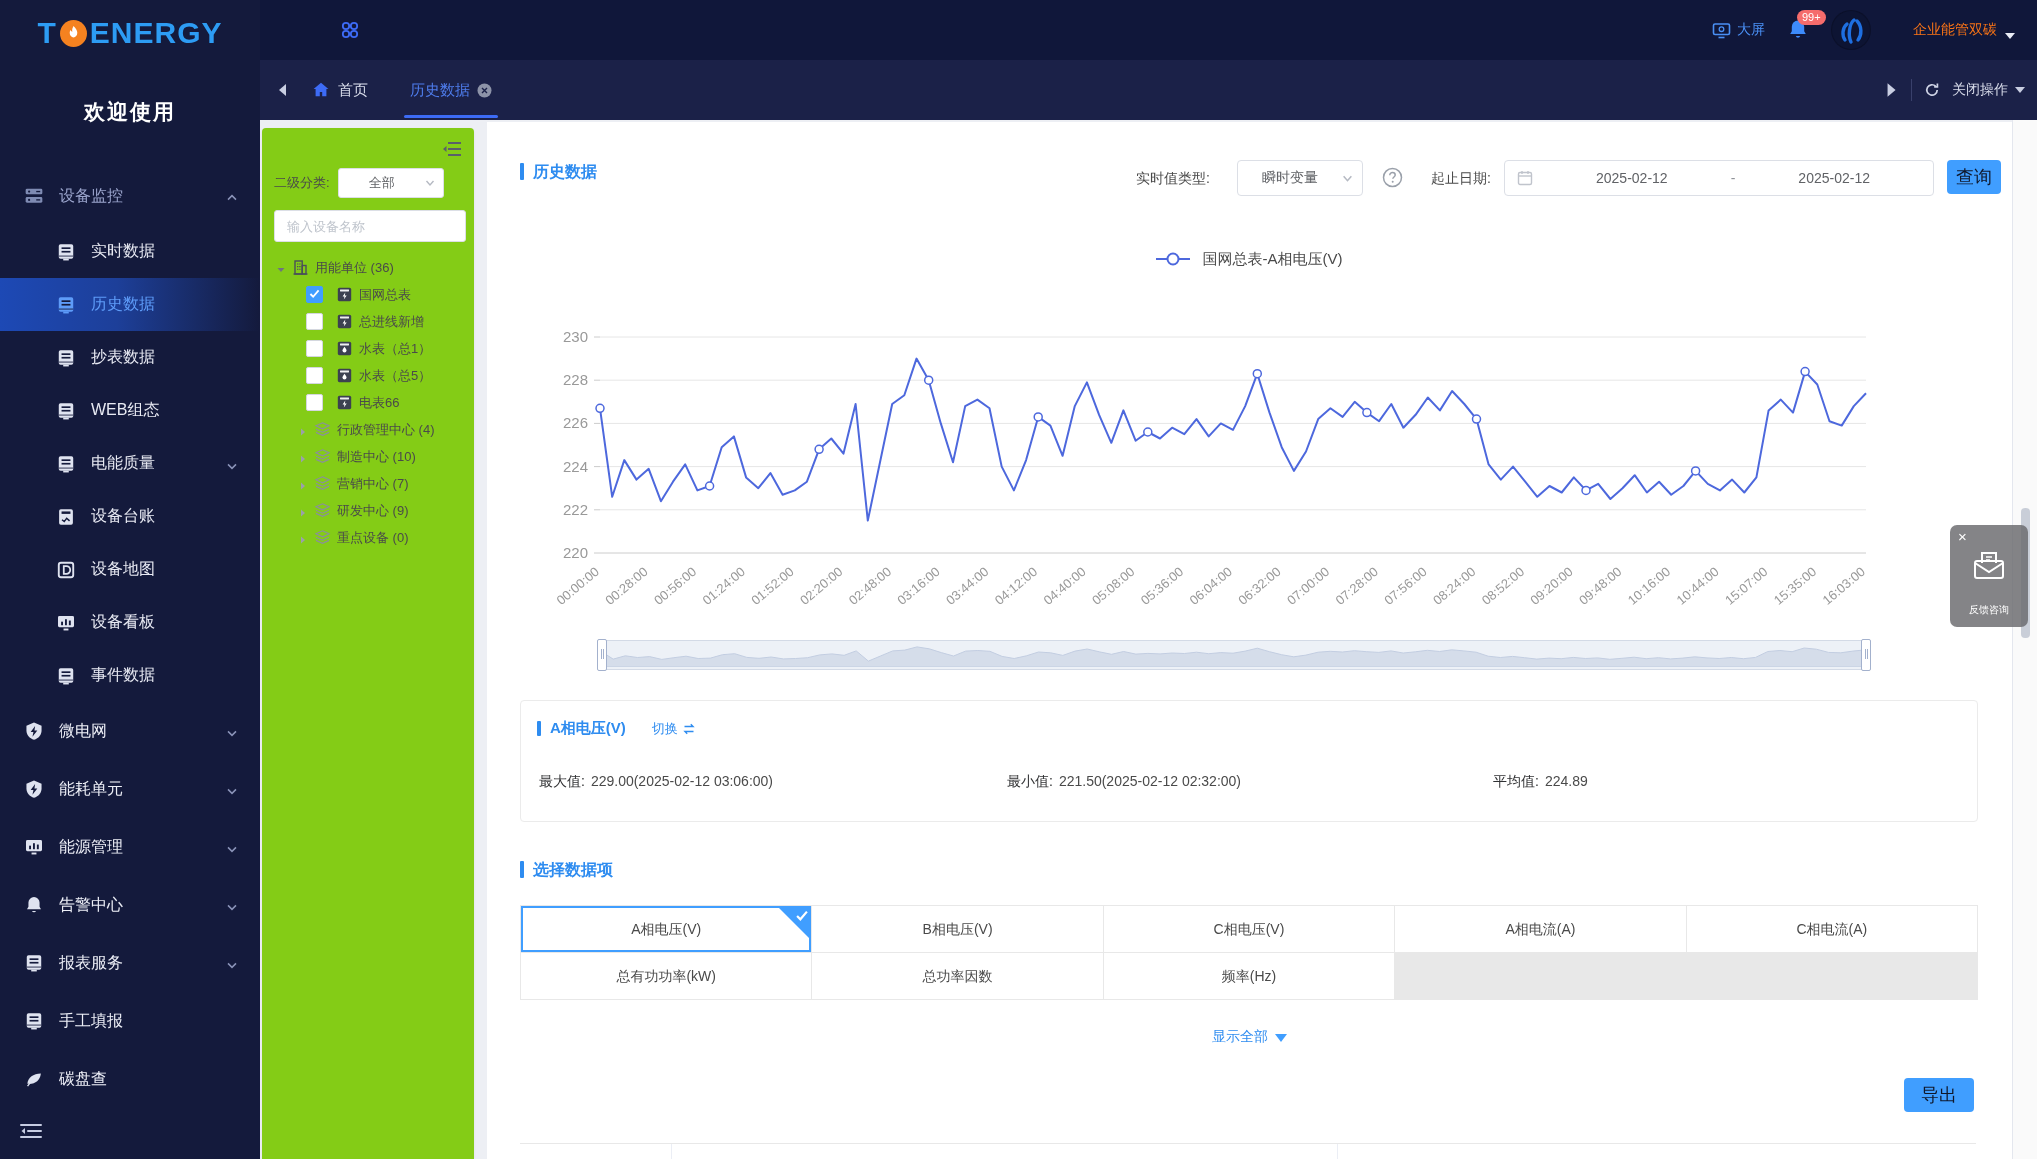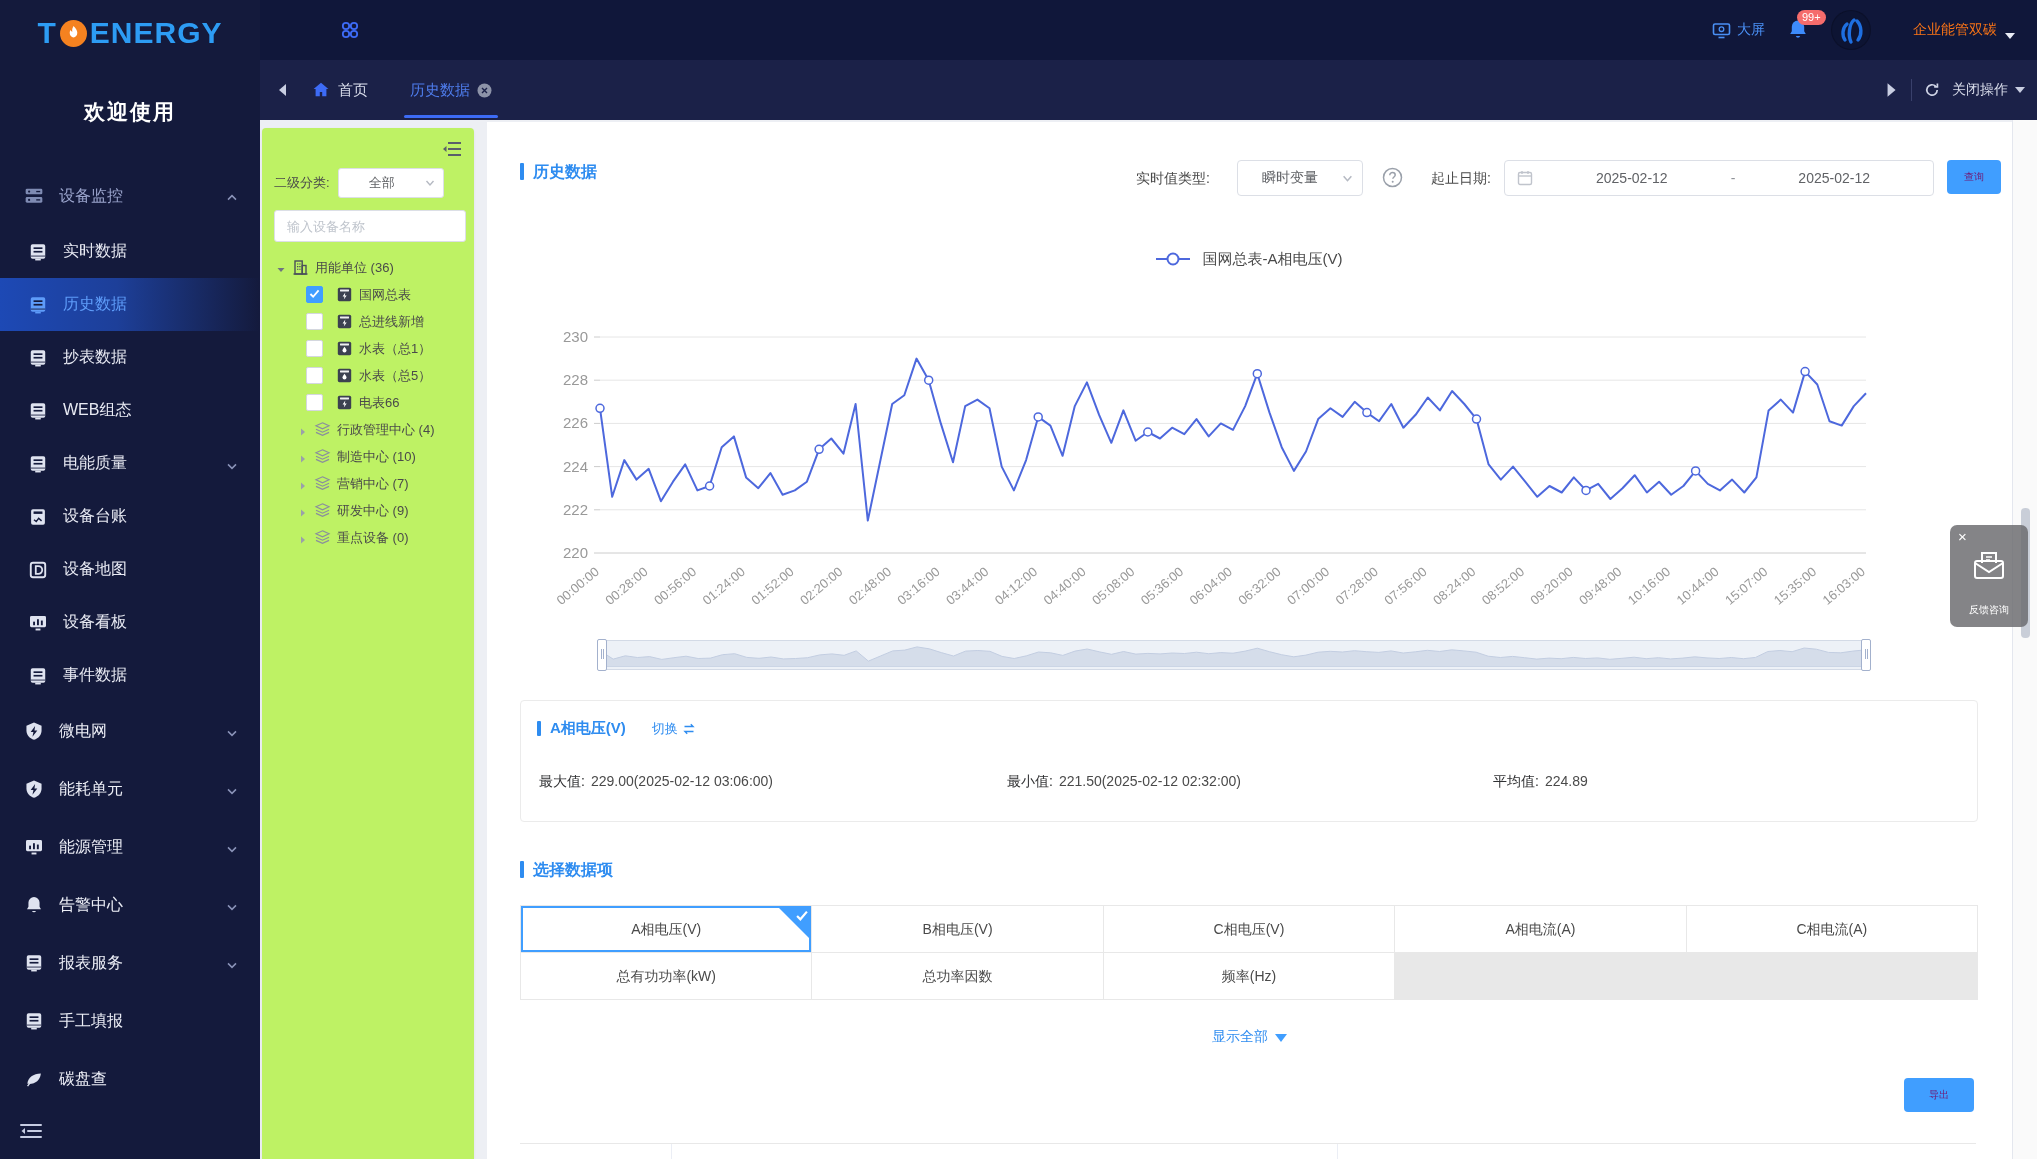--- a/index.html
+++ b/index.html
@@ -10,21 +10,21 @@
   }
   
   .sidebar{position:absolute;left:0;top:0;width:260px;height:1159px;background:#141A3C;z-index:30;}
   .logo{display:flex;align-items:center;justify-content:center;height:66px;gap:2px;}
   .logo .lg-txt{color:#2D9CF4;font-size:30px;font-weight:800;letter-spacing:1px;}
   .logo .lg-orb{width:27px;height:27px;border-radius:50%;background:#F58220;display:inline-flex;align-items:center;justify-content:center;margin:0 1px;}
   .welcome{color:#FFFFFF;font-size:21px;font-weight:bold;text-align:center;margin-top:32px;letter-spacing:2px;}
   .side-nav{position:absolute;left:0;top:167px;right:0;}
   .side-item{display:flex;align-items:center;padding-left:24px;cursor:pointer;color:#EDEFF7;font-size:16px;}
   .side-item.group{height:58px;}
-  .side-item.sub{height:53px;padding-left:28px;font-size:16px;color:#E8EAF3;}
+  .side-item.sub{height:53px;padding-left:56px;font-size:16px;color:#E8EAF3;}
   .side-item.dim{color:#9AA4CC;}
   .side-item.dim .ico{color:#7F8BB3;}
   .side-item .ico{width:20px;height:20px;margin-right:15px;color:#DFE3F0;flex:0 0 20px;}
   .side-item .ico svg{width:100%;height:100%;display:block;}
   .side-item .caret{margin-left:auto;margin-right:22px;width:12px;height:12px;color:#8A93B8;}
   .side-item.active{background:linear-gradient(90deg,#1D49B5 0%,#1D3F99 45%,rgba(29,63,153,0) 100%);color:#5E9CF9;}
   .side-item.active .ico{color:#5E9CF9;}
   .side-collapse{position:absolute;bottom:0;left:0;width:260px;height:56px;background:#141A3C;display:flex;align-items:center;}
   .side-collapse .ico{width:22px;height:18px;margin-left:20px;color:#C6CCE2;cursor:pointer;}
   
@@ -46,21 +46,21 @@
   .tab-right{position:absolute;right:12px;top:0;height:60px;display:flex;align-items:center;gap:12px;color:#D8DCEA;font-size:14px;}
   .tab-right .vdiv{width:1px;height:22px;background:#39406B;}
   .tab-right .ico{width:16px;height:16px;cursor:pointer;}
   .closeops{display:flex;align-items:center;gap:7px;cursor:pointer;}
   .caret-down-sm{width:0;height:0;border-left:5px solid transparent;border-right:5px solid transparent;border-top:6px solid #C9CEE2;display:inline-block;}
   
   .content{position:absolute;left:260px;top:120px;width:1777px;height:1039px;background:#EDEFF4;}
   .scrolltrack{position:absolute;left:1752px;top:0;width:25px;height:1039px;background:#FAFAFA;border-left:1px solid #E4E7EE;}
   .scrollthumb{position:absolute;left:8px;top:388px;width:9px;height:130px;background:#C9CED8;border-radius:4px;}
   
-  .tree-card{position:absolute;left:2px;top:8px;width:212px;height:1031px;background:#bef264;border-radius:4px 4px 0 0;box-shadow:0 1px 3px rgba(0,0,0,.06);}
+  .tree-card{position:absolute;left:2px;top:8px;width:212px;height:1031px;background:#84cc16;border-radius:4px 4px 0 0;box-shadow:0 1px 3px rgba(0,0,0,.06);}
   .tree-top-ico{position:absolute;right:12px;top:12px;width:20px;height:18px;color:#5A5F6B;cursor:pointer;}
   .cat-row{position:absolute;left:12px;top:40px;display:flex;align-items:center;}
   .cat-label{font-size:13px;color:#4A4A4A;}
   .cat-select{margin-left:8px;width:104px;height:28px;border:1px solid #DCDFE6;border-radius:3px;display:flex;align-items:center;background:#fff;cursor:pointer;}
   .cat-select .val{flex:1;text-align:center;font-size:13px;color:#606266;}
   .cat-select .sel-caret{width:10px;height:10px;margin-right:8px;color:#B5B9C2;}
   .search-box{position:absolute;left:12px;top:82px;width:190px;height:30px;border:1px solid #DCDFE6;border-radius:3px;display:flex;align-items:center;background:#fff;}
   .search-box input{border:0;outline:0;flex:1;margin-left:10px;font-size:13px;color:#333;background:transparent;font-family:inherit;}
   .search-box input::placeholder{color:#BFC4CC;}
   .search-box .ico{width:15px;height:15px;margin-right:9px;color:#B5B9C2;}
@@ -82,21 +82,21 @@
   .flt-type-label{left:649px;}
   .flt-date-label{left:944px;}
   .flt-select{position:absolute;left:750px;top:38px;width:124px;height:34px;border:1px solid #DCDFE6;border-radius:4px;display:flex;align-items:center;background:#fff;cursor:pointer;}
   .flt-select .val{flex:1;text-align:center;font-size:14px;color:#606266;}
   .flt-select .sel-caret{width:11px;height:11px;margin-right:9px;color:#B5B9C2;}
   .q-ico{position:absolute;left:895px;top:45px;width:21px;height:21px;color:#9AA0AA;cursor:pointer;}
   .date-box{position:absolute;left:1017px;top:38px;width:428px;height:34px;border:1px solid #DCDFE6;border-radius:4px;display:flex;align-items:center;background:#fff;cursor:pointer;}
   .date-box .ico{width:16px;height:16px;margin-left:12px;color:#C0C4CC;}
   .date-box .dval{flex:1;text-align:center;font-size:14px;color:#606266;}
   .date-box .dsep{color:#909399;font-size:14px;}
-  .btn{background:#409EFF;color:#701a75;border:none;border-radius:4px;font-size:10px;cursor:pointer;font-family:Liberation Sans, sans-serif;}
+  .btn{background:#409EFF;color:#0f172a;border:none;border-radius:4px;font-size:18px;cursor:pointer;font-family:Liberation Sans, sans-serif;}
   .query-btn{position:absolute;left:1460px;top:38px;width:54px;height:34px;}
   .export-btn{position:absolute;left:1417px;top:956px;width:70px;height:34px;}
   
   .legend{position:absolute;left:0;top:128px;width:100%;text-align:center;font-size:15px;color:#4A4A4A;}
   .legend .lmark{display:inline-block;vertical-align:middle;margin-right:8px;}
   #chart-svg{position:absolute;left:3px;top:178px;}
   .dz{position:absolute;left:113px;top:518px;width:1266px;height:28px;background:#EDF1F7;border:1px solid #D3DAE6;border-radius:2px;}
   .dz svg{display:block;}
   .dz-handle{position:absolute;top:-2px;width:8px;height:30px;background:#FFFFFF;border:1px solid #A3B1CD;border-radius:2px;cursor:ew-resize;}
   .dz-handle.l{left:-4px;} .dz-handle.r{right:-4px;}

